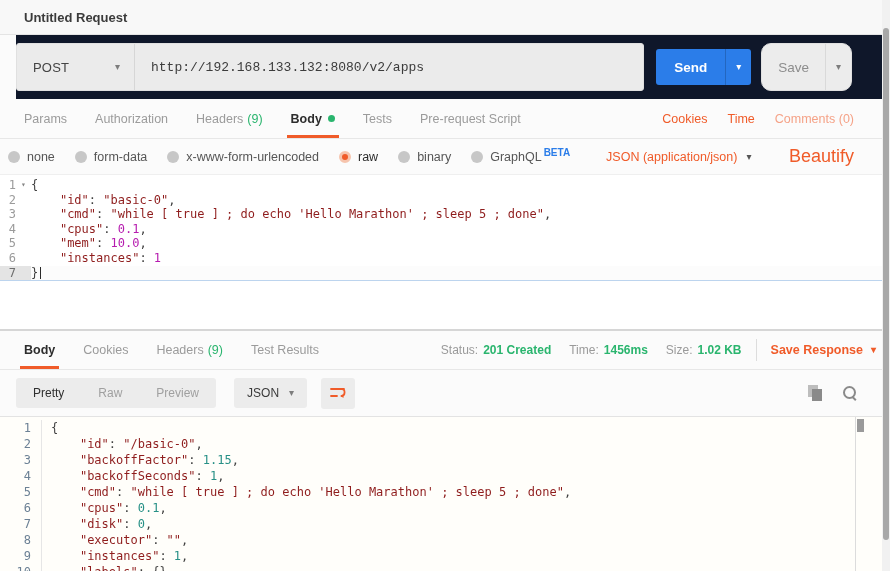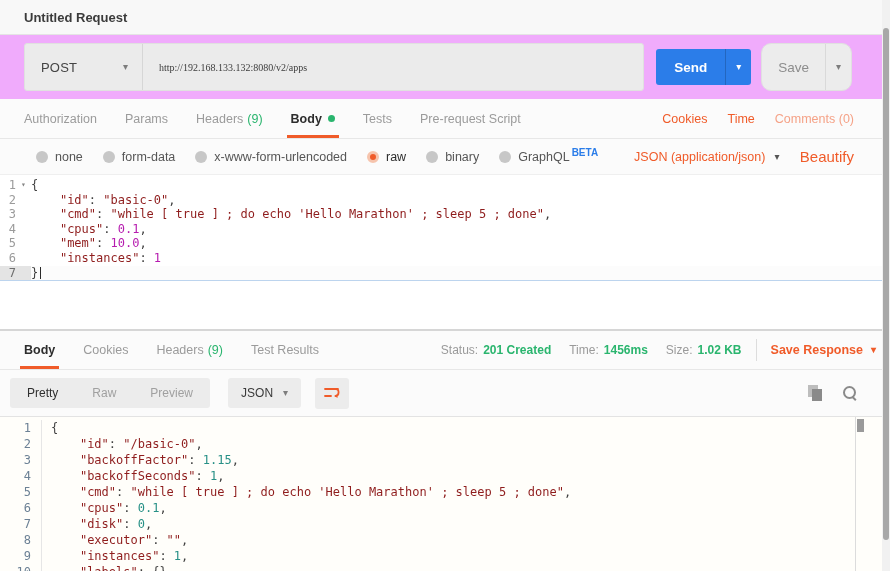--- a/index.html
+++ b/index.html
@@ -9,28 +9,28 @@
     position:relative; width:890px; height:571px; background:#fbfbfb;
     overflow:hidden; color:#3c3c3c; font-size:12.5px;
   }
 
   
   .title-bar { height:35px; background:#f8f8f8; border-bottom:1px solid #e4e4e4;
     display:flex; align-items:center; padding:0 24px; }
   .title-bar .title { font-size:13px; font-weight:700; color:#3b3b3b; }
 
   
-  .req-row { height:64px; display:flex; align-items:center; padding:0 38px 0 24px; background:#f0abfc; }
+  .req-row { height:64px; display:flex; align-items:center; padding:0 38px 0 0; background:#0f172a;margin-left:16px; }
   .method-url { flex:1; display:flex; height:48px; background:#ebebeb; border:1px solid #e0e0e0; border-radius:3px; overflow:hidden; }
   .method-box { width:118px; display:flex; align-items:center; justify-content:space-between;
     padding:0 14px 0 16px; border-right:1px solid #d6d6d6; cursor:pointer; }
   .method-box .m { font-size:13px; color:#444; font-weight:500; letter-spacing:.2px; }
   .caret { font-size:10px; color:#7d7d7d; line-height:1; }
   .url-input { flex:1; background:transparent; border:none; outline:none; padding:0 16px;
-    font-size:10px; color:#3c3c3c; font-family:Liberation Serif, serif; }
+    font-size:13px; color:#3c3c3c; font-family:Liberation Mono, monospace; }
   .send-btn { margin-left:12px; height:36px; display:flex; background:#2b7de9; border-radius:3px; overflow:hidden; cursor:pointer; }
   .send-btn .lbl { padding:0 18px; display:flex; align-items:center; color:#fff; font-size:13.5px; font-weight:700; }
   .send-btn .dd { width:26px; display:flex; align-items:center; justify-content:center; border-left:1px solid rgba(0,0,0,.18); }
   .send-btn .dd .caret { color:#fff; }
   .save-btn { margin-left:10px; height:48px; display:flex; background:#ececec; border:1px solid #e0e0e0; border-radius:10px; overflow:hidden; cursor:pointer; }
   .save-btn .lbl { padding:0 16px; display:flex; align-items:center; color:#8d8d8d; font-size:13.5px; font-weight:400; }
   .save-btn .dd { width:26px; display:flex; align-items:center; justify-content:center; border-left:1px solid #d9d9d9; }
 
   
   .tabs-row { height:40px; display:flex; align-items:stretch; padding:0 26px 0 10px;
@@ -39,32 +39,32 @@
     position:relative; cursor:pointer; white-space:nowrap; }
   .tab.active { color:#2d2d2d; font-weight:700; }
   .tab.active::after { content:""; position:absolute; left:10px; right:10px; bottom:0; height:3px; background:#f05b29; }
   .tab .count { color:#2ab56e; margin-left:4px; }
   .tab .dot { width:7px; height:7px; border-radius:50%; background:#2ab56e; margin-left:6px; }
   .spacer { flex:1; }
   .link { display:flex; align-items:center; padding:0 10px; color:#f05b29; font-size:12.5px; cursor:pointer; white-space:nowrap; }
   .link.muted { color:#f5a287; }
 
   
-  .bodytype-row { height:36px; display:flex; align-items:center; padding:0 30px 0 36px;
+  .bodytype-row { height:36px; display:flex; align-items:center; padding:0 30px 0 8px;
     border-bottom:1px solid #efefef; background:#fbfbfb; }
   .radio-opt { display:flex; align-items:center; margin-right:20px; cursor:pointer; }
   .radio { width:12px; height:12px; border-radius:50%; background:#c7c7c7; margin-right:7px; flex:none; }
   .radio.sel { background:#f05b29; border:3px solid #f6c4ad; }
   .radio-opt .lb { color:#565656; font-size:12.5px; }
   .radio-opt.sel .lb { color:#2d2d2d; }
   .beta { color:#2b7de9; font-size:10px; font-weight:700; vertical-align:super; margin-left:2px; position:relative; top:-4px; }
   .ctype { display:flex; align-items:center; margin-left:16px; cursor:pointer; }
   .ctype .v { color:#f05b29; font-size:12.5px; margin-right:9px; }
   .ctype .caret { color:#555; }
-  .beautify { margin-left:auto; margin-right:6px; color:#f05b29; font-size:15px; cursor:pointer; }
+  .beautify { margin-left:auto; margin-right:6px; color:#f05b29; font-size:18px; cursor:pointer; }
 
   
   .editor { background:#fff; font-family:"DejaVu Sans Mono","Liberation Mono",monospace; font-size:12px; position:relative; }
   .req-editor { height:155px; border-bottom:1px solid #d6d6d6; line-height:14.6px; padding-top:3px; }
   .resp-editor { height:154px; line-height:16px; padding-top:3px; background:#fffefa; }
   .cl { display:flex; white-space:pre; }
   .gut { flex:none; text-align:right; }
   .req-editor .gut { width:16px; color:#9b9b9b; }
   .req-editor .fold { flex:none; width:15px; text-align:center; color:#848484; font-size:8px; }
   .req-editor .code { padding-left:0; }
@@ -85,21 +85,21 @@
   .resp-tabs-row { height:40px; display:flex; align-items:stretch; padding:0 14px 0 10px;
     border-top:1px solid #d6d6d6; border-bottom:1px solid #e7e7e7; background:#fbfbfb; }
   .meta { display:flex; align-items:center; font-size:12px; white-space:nowrap; }
   .meta .mlabel { color:#9a9a9a; margin-left:18px; }
   .meta .mval { color:#2ab56e; font-weight:700; margin-left:5px; }
   .vdiv { width:1px; height:22px; background:#ddd; margin:auto 14px; }
   .save-resp { display:flex; align-items:center; color:#f05b29; font-weight:700; font-size:12.5px; cursor:pointer;justify-content:flex-end; }
   .save-resp .caret { color:#f05b29; margin-left:8px; }
 
   
-  .resp-toolbar { height:47px; display:flex; align-items:center; padding:0 32px 0 10px;
+  .resp-toolbar { height:47px; display:flex; align-items:center; padding:0 32px 0 16px;
     background:#fbfbfb; border-bottom:1px solid #e3e3e3; }
   .seg { display:flex; background:#ececec; border-radius:3px; overflow:hidden; }
   .seg .sg { padding:8px 17px; font-size:12px; color:#a0a0a0; cursor:pointer; }
   .seg .sg.active { color:#2f2f2f; }
   .fmt-box { display:flex; align-items:center; background:#ececec; border-radius:3px; padding:8px 13px; margin-left:18px; cursor:pointer; }
   .fmt-box .v { font-size:12px; color:#3a3a3a; margin-right:10px; }
   .wrap-box { display:flex; align-items:center; justify-content:center; width:34px; height:31px;
     background:#ececec; border-radius:3px; margin-left:14px; cursor:pointer; }
   .tool-icons { margin-left:auto; display:flex; align-items:center; }
   .copy-ic { position:relative; width:16px; height:16px; margin-right:18px; cursor:pointer; }
@@ -143,24 +143,24 @@
     <div class="save-btn">
       <span class="lbl">Save</span>
       <span class="dd">
           <span class="caret">▾</span>
         </span>
     </div>
   </div>
 
   <div class="tabs-row">
     <div class="tab">
+        <span>Params</span>
+      </div>
+    <div class="tab">
         <span>Authorization</span>
-      </div>
-    <div class="tab">
-        <span>Params</span>
       </div>
     <div class="tab">
       <span>Headers</span>
       <span class="count">(9)</span>
     </div>
     <div class="tab active">
       <span>Body</span>
       <span class="dot"></span>
     </div>
     <div class="tab">

